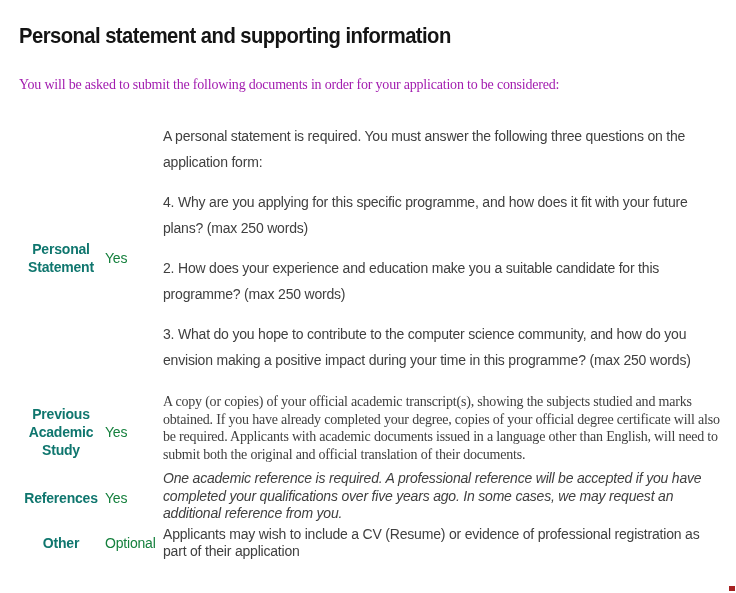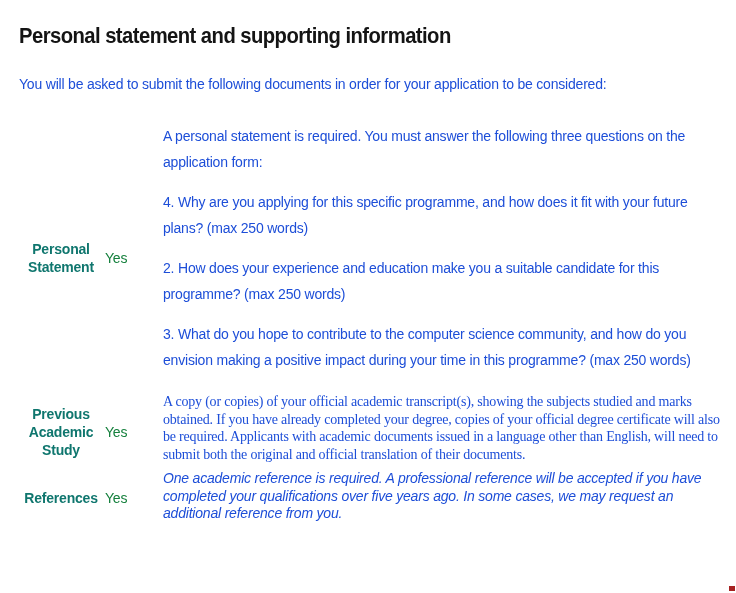--- a/index.html
+++ b/index.html
@@ -25,22 +25,23 @@
     font-size: 22px;
     font-weight: bold;
     color: #141414;
     letter-spacing: -0.6px;
     transform: scaleX(0.92);
     transform-origin: left center;
     white-space: nowrap;
   }
   p.intro {
     margin: 27px 0 0 0;
-    color: #1d4ed8;
+    color: #a21caf;
     line-height: 17px;
+    font-family: Liberation Serif, serif;
   }
   .doc-table {
     display: table;
     table-layout: fixed;
     width: 100%;
     margin-top: 30px;
     border-collapse: collapse;
   }
   .doc-row { display: table-row; }
   .cell {
@@ -54,21 +55,21 @@
     color: #0f766e;
     line-height: 18px;
     letter-spacing: -0.2px;
   }
   .cell.req {
     width: 58px;
     color: #15803d;
     padding-left: 2px;
   }
   .cell.content {
-    color: #1d4ed8;
+    color: #404040;
   }
   .cell.content p {
     margin: 0;
     line-height: 17.5px;
   }
   .cell.content.spaced p {
     line-height: 26px;
     margin: 0 0 14px 0;
   }
   .cell.content.spaced {
@@ -122,17 +123,24 @@
     </div>
 
     <div class="doc-row row-references">
       <div class="cell label">References</div>
       <div class="cell req">Yes</div>
       <div class="cell content">
         <p>One academic reference is required. A professional reference will be accepted if you have completed your qualifications over five years ago. In some cases, we may request an additional reference from you.</p>
       </div>
     </div>
 
+    <div class="doc-row row-other">
+      <div class="cell label">Other</div>
+      <div class="cell req">Optional</div>
+      <div class="cell content">
+        <p>Applicants may wish to include a CV (Resume) or evidence of professional registration as part of their application</p>
+      </div>
+    </div>
 
   </div>
 </div>
 
 <div class="artifact"></div>
 
 </body></html>

